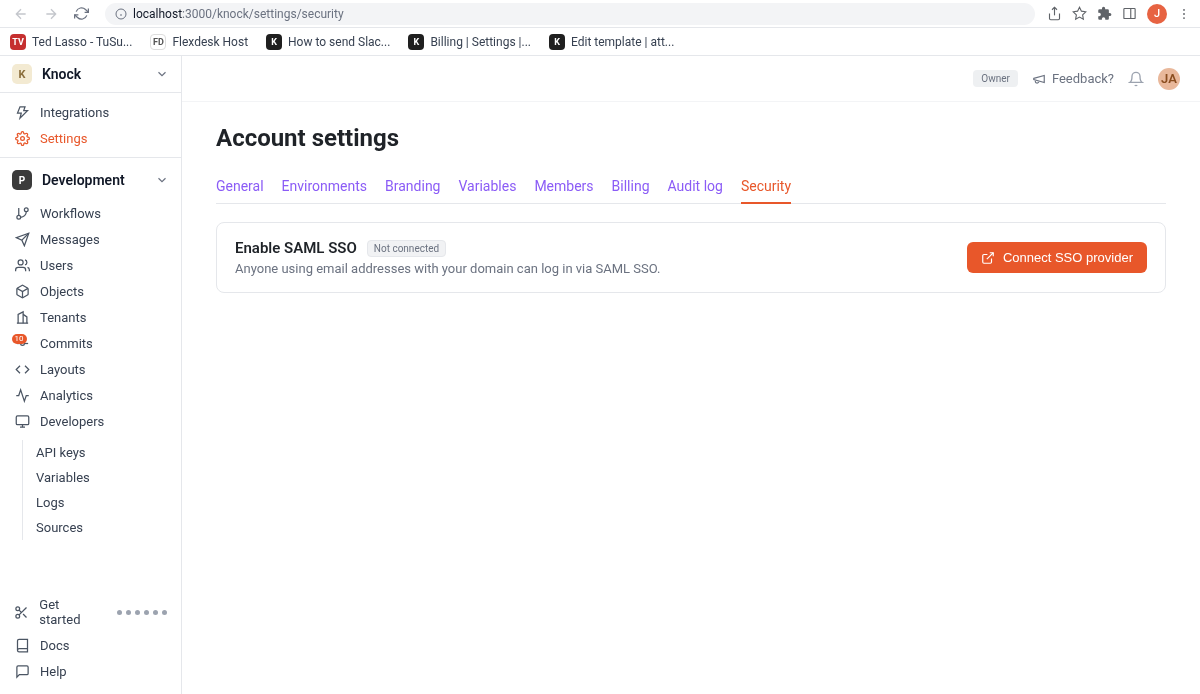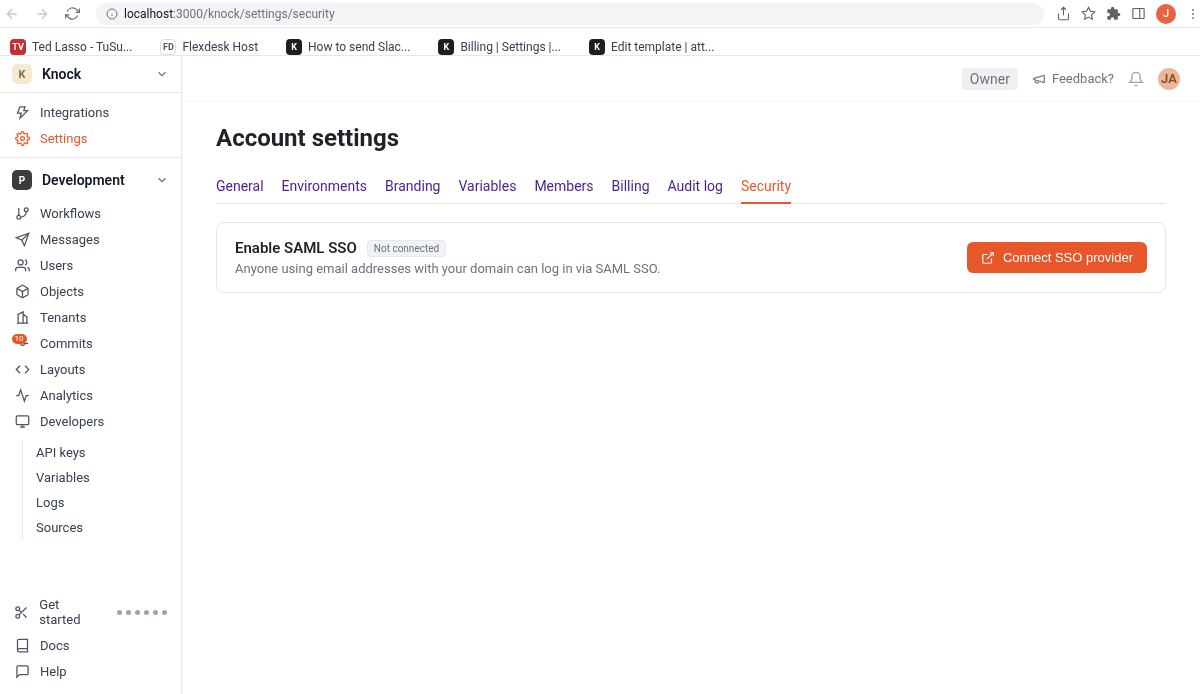--- a/index.html
+++ b/index.html
@@ -1,27 +1,27 @@
 <!DOCTYPE html>
 <html><head>
 <meta charset="utf-8">
 <style>
 * { margin: 0; padding: 0; box-sizing: border-box; }
 body { font-family: -apple-system, BlinkMacSystemFont, "Segoe UI", Roboto, sans-serif; font-size: 13px; color: #1f2937; width: 1200px; height: 694px; overflow: hidden; background: #fff; }
 
 
-.browser-bar { height: 28px; display: flex; align-items: center; padding: 0 0; gap: 6px; border-bottom: 1px solid #e5e7eb; background: #fff; }
+.browser-bar { height: 28px; display: flex; align-items: center; padding: 0 9px; gap: 6px; border-bottom: 1px solid #e5e7eb; background: #fff; }
 .nav-btn { width: 24px; height: 24px; display: flex; align-items: center; justify-content: center; border-radius: 50%; color: #6b7280; cursor: pointer; }
 .nav-btn.dim { opacity: 0.4; }
 .url-bar { flex: 1; height: 22px; background: #f3f4f6; border-radius: 11px; display: flex; align-items: center; padding: 0 10px; color: #6b7280; font-size: 12px; gap: 6px; margin: 0 6px; }
 .url-bar .host { color: #111827; }
 .chrome-icons { display: flex; align-items: center; gap: 10px; color: #5f6368; }
 .chrome-avatar { width: 20px; height: 20px; border-radius: 50%; background: #e76342; color: #fff; display: flex; align-items: center; justify-content: center; font-size: 11px; font-weight: 500; }
 
-.bookmarks-bar { height: 28px; display: flex; align-items: flex-end; padding: 0 10px; gap: 28px; border-bottom: 1px solid #e5e7eb; background: #fff; font-size: 12px; color: #374151; }
+.bookmarks-bar { height: 28px; display: flex; align-items: center; padding: 0 10px; gap: 18px; border-bottom: 1px solid #e5e7eb; background: #fff; font-size: 12px; color: #374151; }
 .bookmark { display: flex; align-items: center; gap: 6px; cursor: pointer; }
 .bookmark .fav { width: 16px; height: 16px; border-radius: 4px; display: flex; align-items: center; justify-content: center; font-size: 9px; font-weight: 700; color: #fff; }
 
 
 .app { display: flex; height: calc(694px - 56px); }
 .sidebar { width: 182px; border-right: 1px solid #e5e7eb; display: flex; flex-direction: column; background: #fff; }
 .sb-section { padding: 6px 0; }
 .sb-header { display: flex; align-items: center; padding: 8px 12px; gap: 10px; cursor: pointer; }
 .sb-header.bordered { border-bottom: 1px solid #e5e7eb; }
 .sb-badge { width: 20px; height: 20px; border-radius: 5px; background: #f3ead2; color: #8a6d3b; font-weight: 700; font-size: 11px; display: flex; align-items: center; justify-content: center; }
@@ -35,30 +35,30 @@
 .sb-sub { padding-left: 36px; font-size: 13px; color: #374151; padding-top: 5px; padding-bottom: 5px; cursor: pointer; position: relative; }
 .sb-sub::before { content: ""; position: absolute; left: 22px; top: 0; bottom: 0; width: 1px; background: #e5e7eb; }
 .sb-footer { margin-top: auto; border-top: 0; padding: 4px 0 10px; }
 .dots { display: inline-flex; gap: 4px; margin-left: 6px; }
 .dots span { width: 5px; height: 5px; border-radius: 50%; background: #9ca3af; }
 .commits-badge { position: absolute; background: #e8572a; color: #fff; border-radius: 6px; font-size: 8px; padding: 0 3px; margin-left: -6px; margin-top: -8px; line-height: 10px; }
 
 
 .main { flex: 1; display: flex; flex-direction: column; }
 .topbar { height: 46px; display: flex; align-items: center; justify-content: flex-end; padding: 0 20px; gap: 14px; border-bottom: 1px solid #f3f4f6; }
-.badge-owner { background: #eef0f2; color: #6b7280; font-size: 14px; padding: 3px 8px; border-radius: 4px; }
+.badge-owner { background: #eef0f2; color: #6b7280; font-size: 10px; padding: 3px 8px; border-radius: 4px; }
 .feedback { display: flex; align-items: center; gap: 6px; color: #6b7280; font-size: 13px; cursor: pointer; }
 .bell { color: #9ca3af; cursor: pointer; }
 .avatar { width: 22px; height: 22px; border-radius: 50%; background: #e9b89b; color: #8a4d1f; display: flex; align-items: center; justify-content: center; font-size: 13px; font-weight: 600; }
 
 .content { padding: 22px 34px; }
 h1 { font-size: 24px; font-weight: 700; color: #1f2328; margin-bottom: 18px; }
 
 .tabs { display: flex; gap: 18px; border-bottom: 1px solid #e5e7eb; margin-bottom: 18px; }
-.tab { padding: 8px 0; color: #4c1d95; font-size: 14px; cursor: pointer; border-bottom: 2px solid transparent; margin-bottom: -1px; }
+.tab { padding: 8px 0; color: #8b5cf6; font-size: 14px; cursor: pointer; border-bottom: 2px solid transparent; margin-bottom: -1px; }
 .tab.active { color: #e8572a; border-bottom-color: #e8572a; }
 
 .card { border: 1px solid #e5e7eb; border-radius: 8px; padding: 16px 18px; display: flex; align-items: center; justify-content: space-between; }
 .card-left .title-row { display: flex; align-items: center; gap: 10px; margin-bottom: 4px; }
 .card-left .ctitle { font-weight: 600; font-size: 15px; color: #1f2328; }
 .pill { background: #f1f2f4; color: #6b7280; font-size: 10px; padding: 2px 6px; border-radius: 4px; border: 1px solid #e5e7eb; text-align: right; }
 .card-left .cdesc { color: #6b7280; font-size: 13px; }
 .btn-primary { background: #e8572a; color: #fff; border: none; border-radius: 6px; padding: 8px 14px; font-size: 13px; font-weight: 500; display: flex; align-items: center; gap: 8px; cursor: pointer; }
 
 svg { display: block; }

